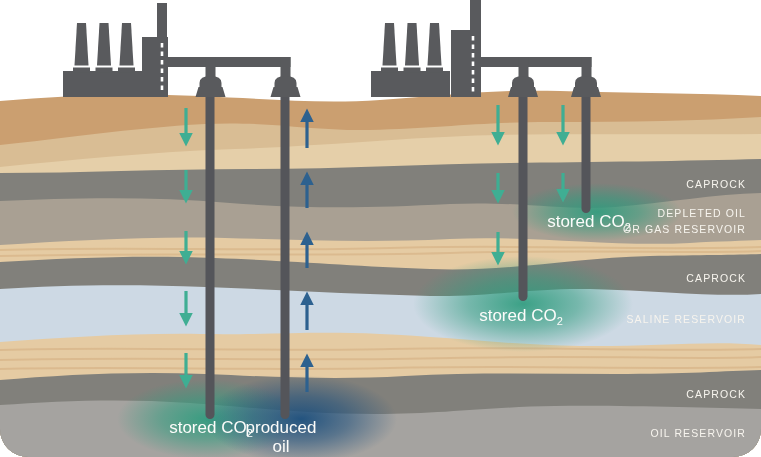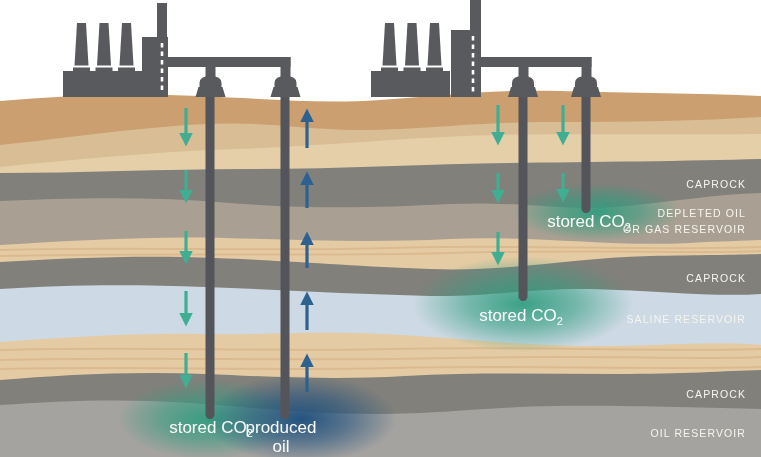--- a/index.html
+++ b/index.html
@@ -1,16 +1,16 @@
 <!DOCTYPE html>
 <html><head>
 <meta charset="utf-8">
 <style>
   html,body{margin:0;padding:0;background:#ffffff;}
-  .stage{width:761px;height:457px;position:relative;overflow:hidden;background:#fff;}
+  .stage{width:761px;height:457px;position:relative;overflow:hidden;background:#fff;border-radius:28px;}
   svg{display:block;}
   text{font-family:"Liberation Sans","DejaVu Sans",sans-serif;}
   .caps-label{font-size:10.5px;letter-spacing:1.1px;font-weight:400;}
   .glow-label{font-size:17px;}
   .glow-sub{font-size:11px;}
 </style>
 </head>
 <body>
 
 <div class="stage">

